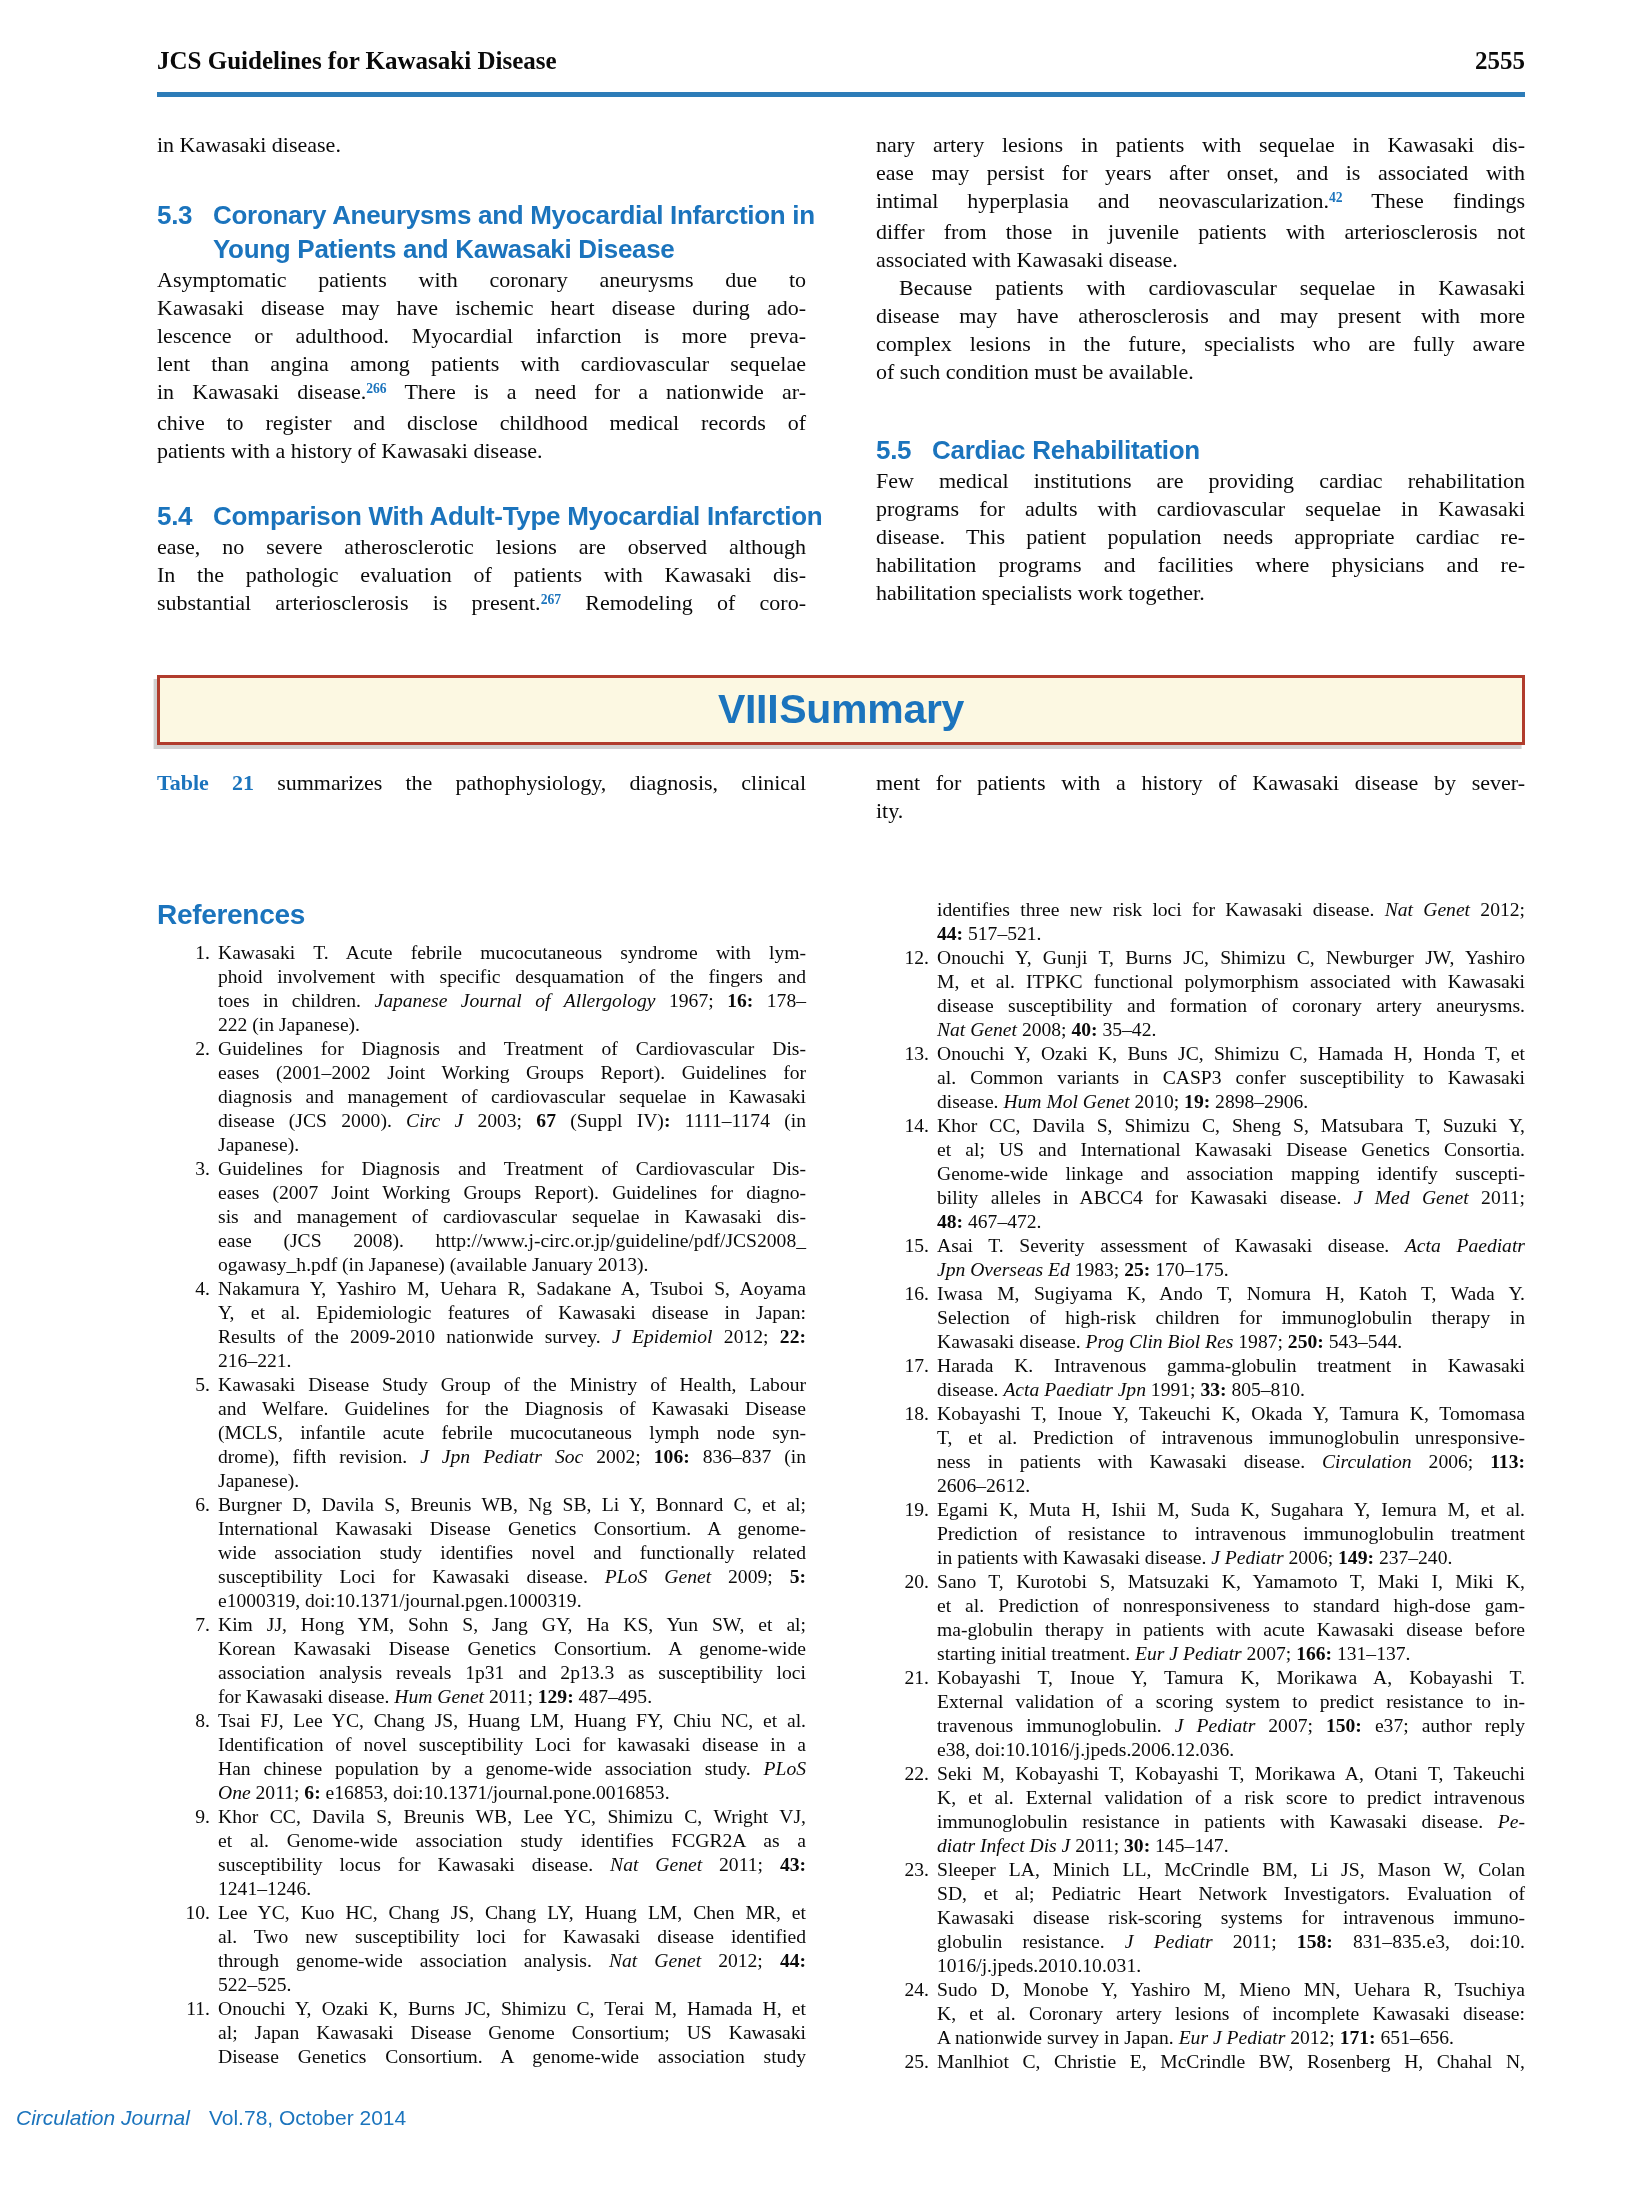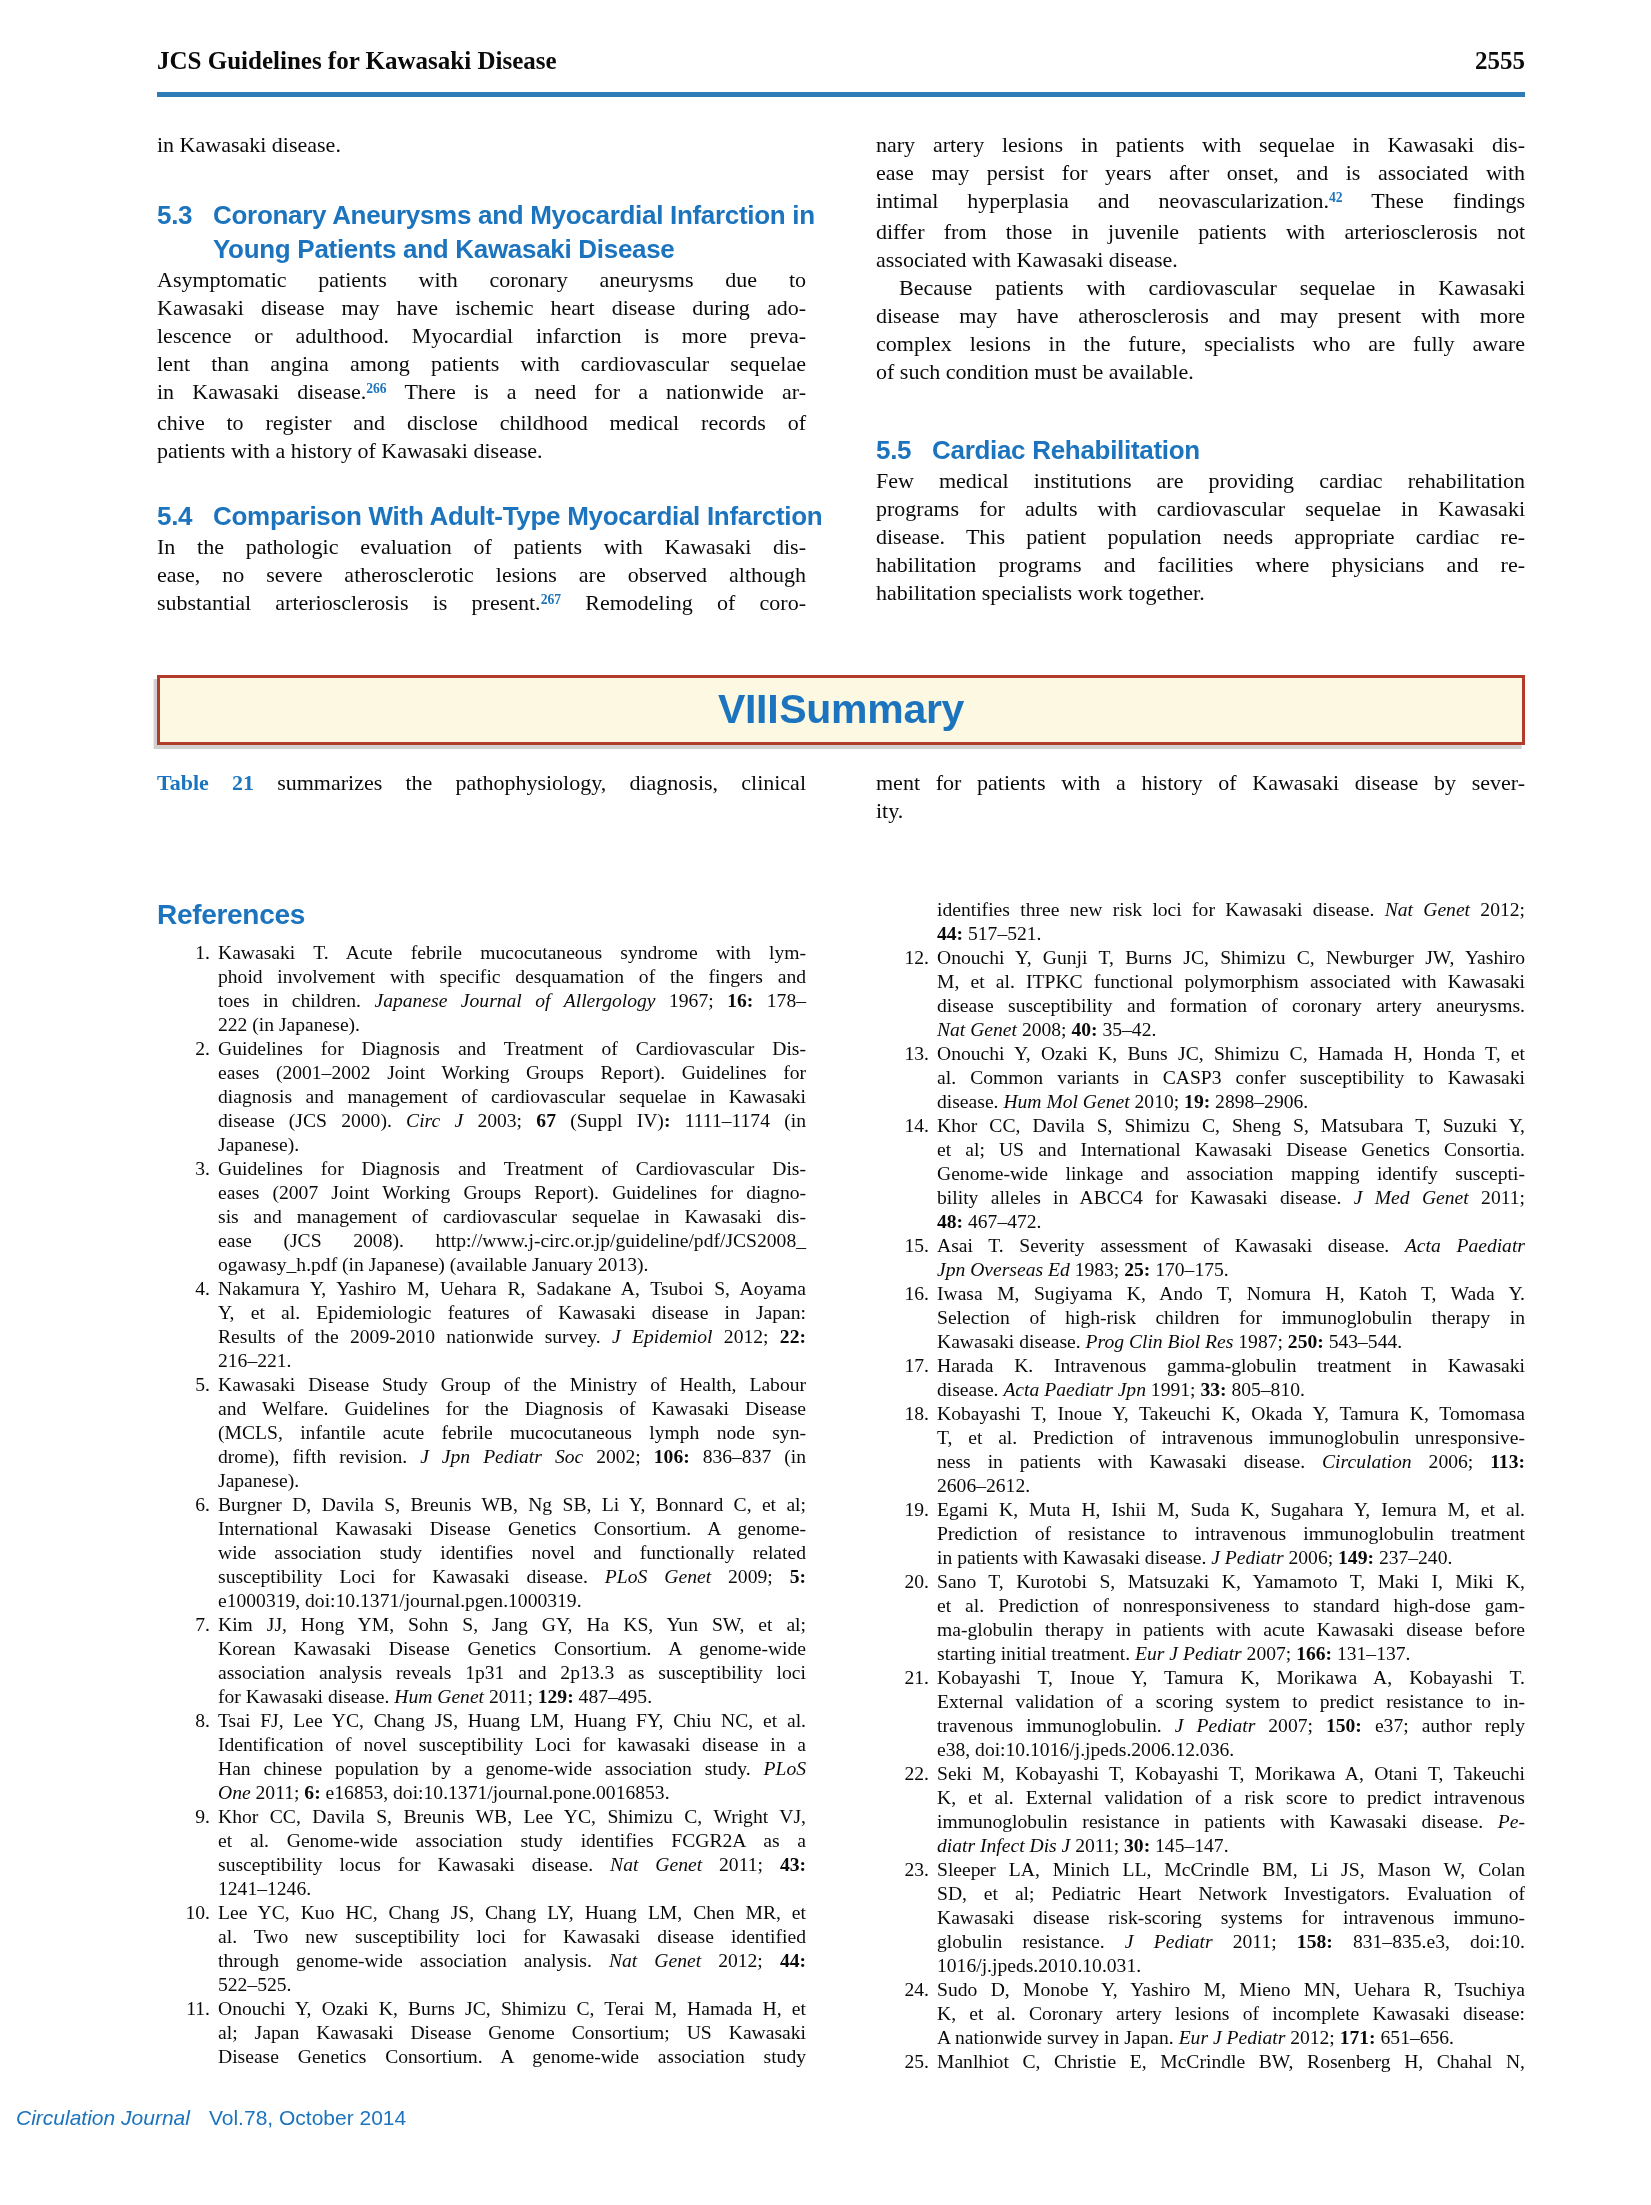--- a/index.html
+++ b/index.html
@@ -93,22 +93,22 @@
             <div class="tline"><span>chive to register and disclose childhood medical records of</span></div>
             <div class="tline nojust"><span>patients with a history of Kawasaki disease.</span></div>
           </div>
         <div class="sec-heading mt-h54">
           <div class="sec-num">5.4</div>
           <div class="sec-title">
               <div class="hline">Comparison With Adult-Type Myocardial Infarction</div>
             </div>
         </div>
         <div class="para">
+            <div class="tline"><span>ease, no severe atherosclerotic lesions are observed although</span></div>
             <div class="tline"><span>In the pathologic evaluation of patients with Kawasaki dis-</span></div>
-            <div class="tline"><span>ease, no severe atherosclerotic lesions are observed although</span></div>
             <div class="tline"><span>substantial arteriosclerosis is present.</span><span class="seg-sup">267</span><span> Remodeling of coro-</span></div>
           </div>
       </div>
       <div class="col">
         <div class="para">
             <div class="tline"><span>nary artery lesions in patients with sequelae in Kawasaki dis-</span></div>
             <div class="tline"><span>ease may persist for years after onset, and is associated with</span></div>
             <div class="tline"><span>intimal hyperplasia and neovascularization.</span><span class="seg-sup">42</span><span> These findings</span></div>
             <div class="tline"><span>differ from those in juvenile patients with arteriosclerosis not</span></div>
             <div class="tline nojust"><span>associated with Kawasaki disease.</span></div>

